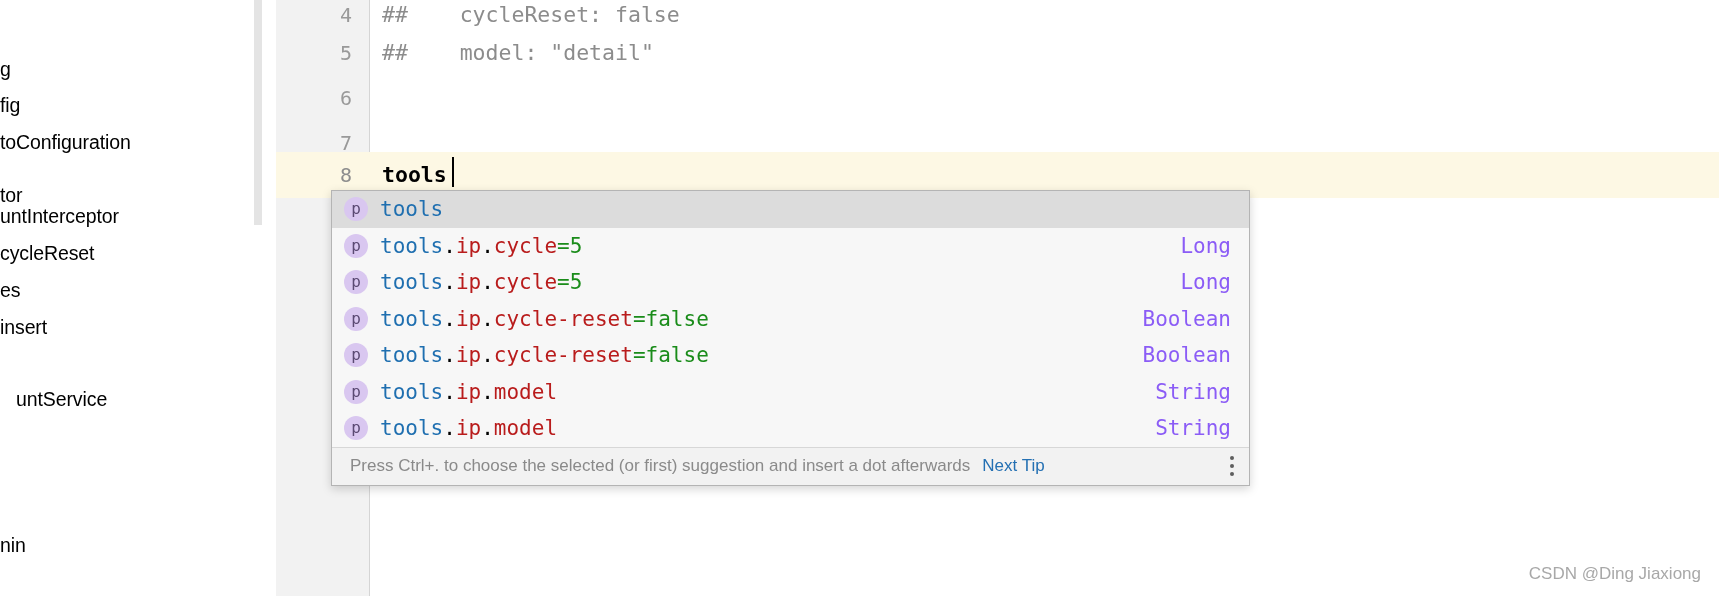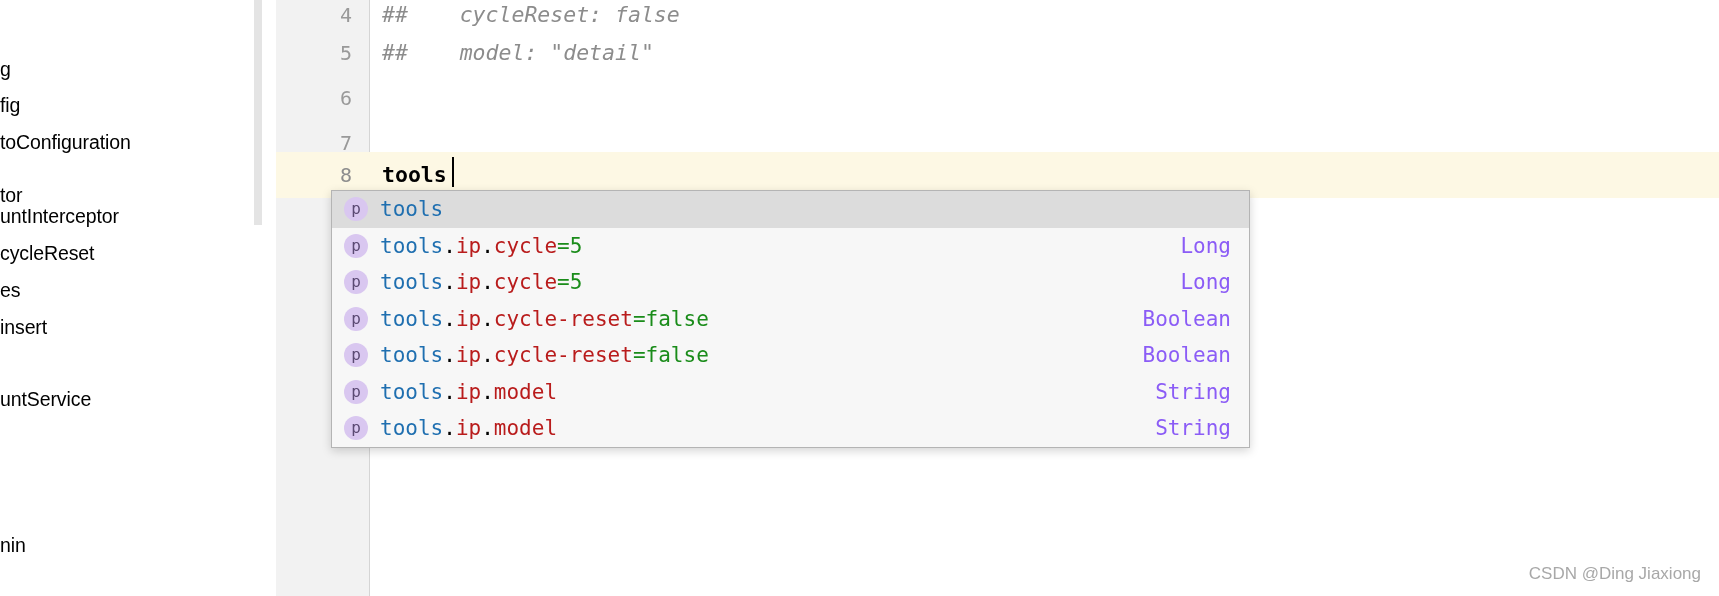--- a/index.html
+++ b/index.html
@@ -103,21 +103,20 @@
   }
   .code-text {
     position: absolute;
     left: 106px;
     font-family: "DejaVu Sans Mono", "Liberation Mono", monospace;
     font-size: 21.5px;
     white-space: pre;
   }
   .tok-comment {
     color: #8c8c8c;
-    font-style: italic;
   }
   .tok-key {
     color: #000000;
     font-weight: bold;
   }
   #caret {
     position: absolute;
     left: 176px;
     top: 157px;
     width: 2px;
@@ -240,21 +239,21 @@
 
 <div id="project-tree">
     <div class="tree-item" style="top: 58px;">g</div>
     <div class="tree-item" style="top: 94px;">fig</div>
     <div class="tree-item" style="top: 131px; text-align: right;">toConfiguration</div>
     <div class="tree-item" style="top: 184px;">tor</div>
     <div class="tree-item" style="top: 205px;">untInterceptor</div>
     <div class="tree-item" style="top: 242px;">cycleReset</div>
     <div class="tree-item" style="top: 279px;">es</div>
     <div class="tree-item" style="top: 316px;">insert</div>
-    <div class="tree-item" style="top: 388px;">untService</div>
+    <div class="tree-item" style="top: 388px; padding-left: 16px;">untService</div>
     <div class="tree-item" style="top: 534px;">nin</div>
   </div>
 
 <div id="tool-window-edge"></div>
 <div id="editor-left-gap"></div>
 
 <div id="editor">
   <div id="gutter"></div>
   <div id="gutter-divider"></div>
   <div id="code-lines">
@@ -313,15 +312,24 @@
         <span class="badge-p">p</span>
         <span class="completion-label"><span class="ac-ns">tools</span><span class="ac-dot">.</span><span class="ac-leaf">ip</span><span class="ac-dot">.</span><span class="ac-leaf">model</span></span>
         <span class="completion-type">String</span>
       </div>
       <div class="completion-row">
         <span class="badge-p">p</span>
         <span class="completion-label"><span class="ac-ns">tools</span><span class="ac-dot">.</span><span class="ac-leaf">ip</span><span class="ac-dot">.</span><span class="ac-leaf">model</span></span>
         <span class="completion-type">String</span>
       </div>
     </div>
+  <div id="completion-footer">
+    <span id="footer-hint">Press Ctrl+. to choose the selected (or first) suggestion and insert a dot afterwards</span>
+    <span id="next-tip-link">Next Tip</span>
+    <span id="footer-menu-button">
+      <i></i>
+        <i></i>
+        <i></i>
+    </span>
+  </div>
 </div>
 
 <div id="watermark">CSDN @Ding Jiaxiong</div>
 
 </body></html>

